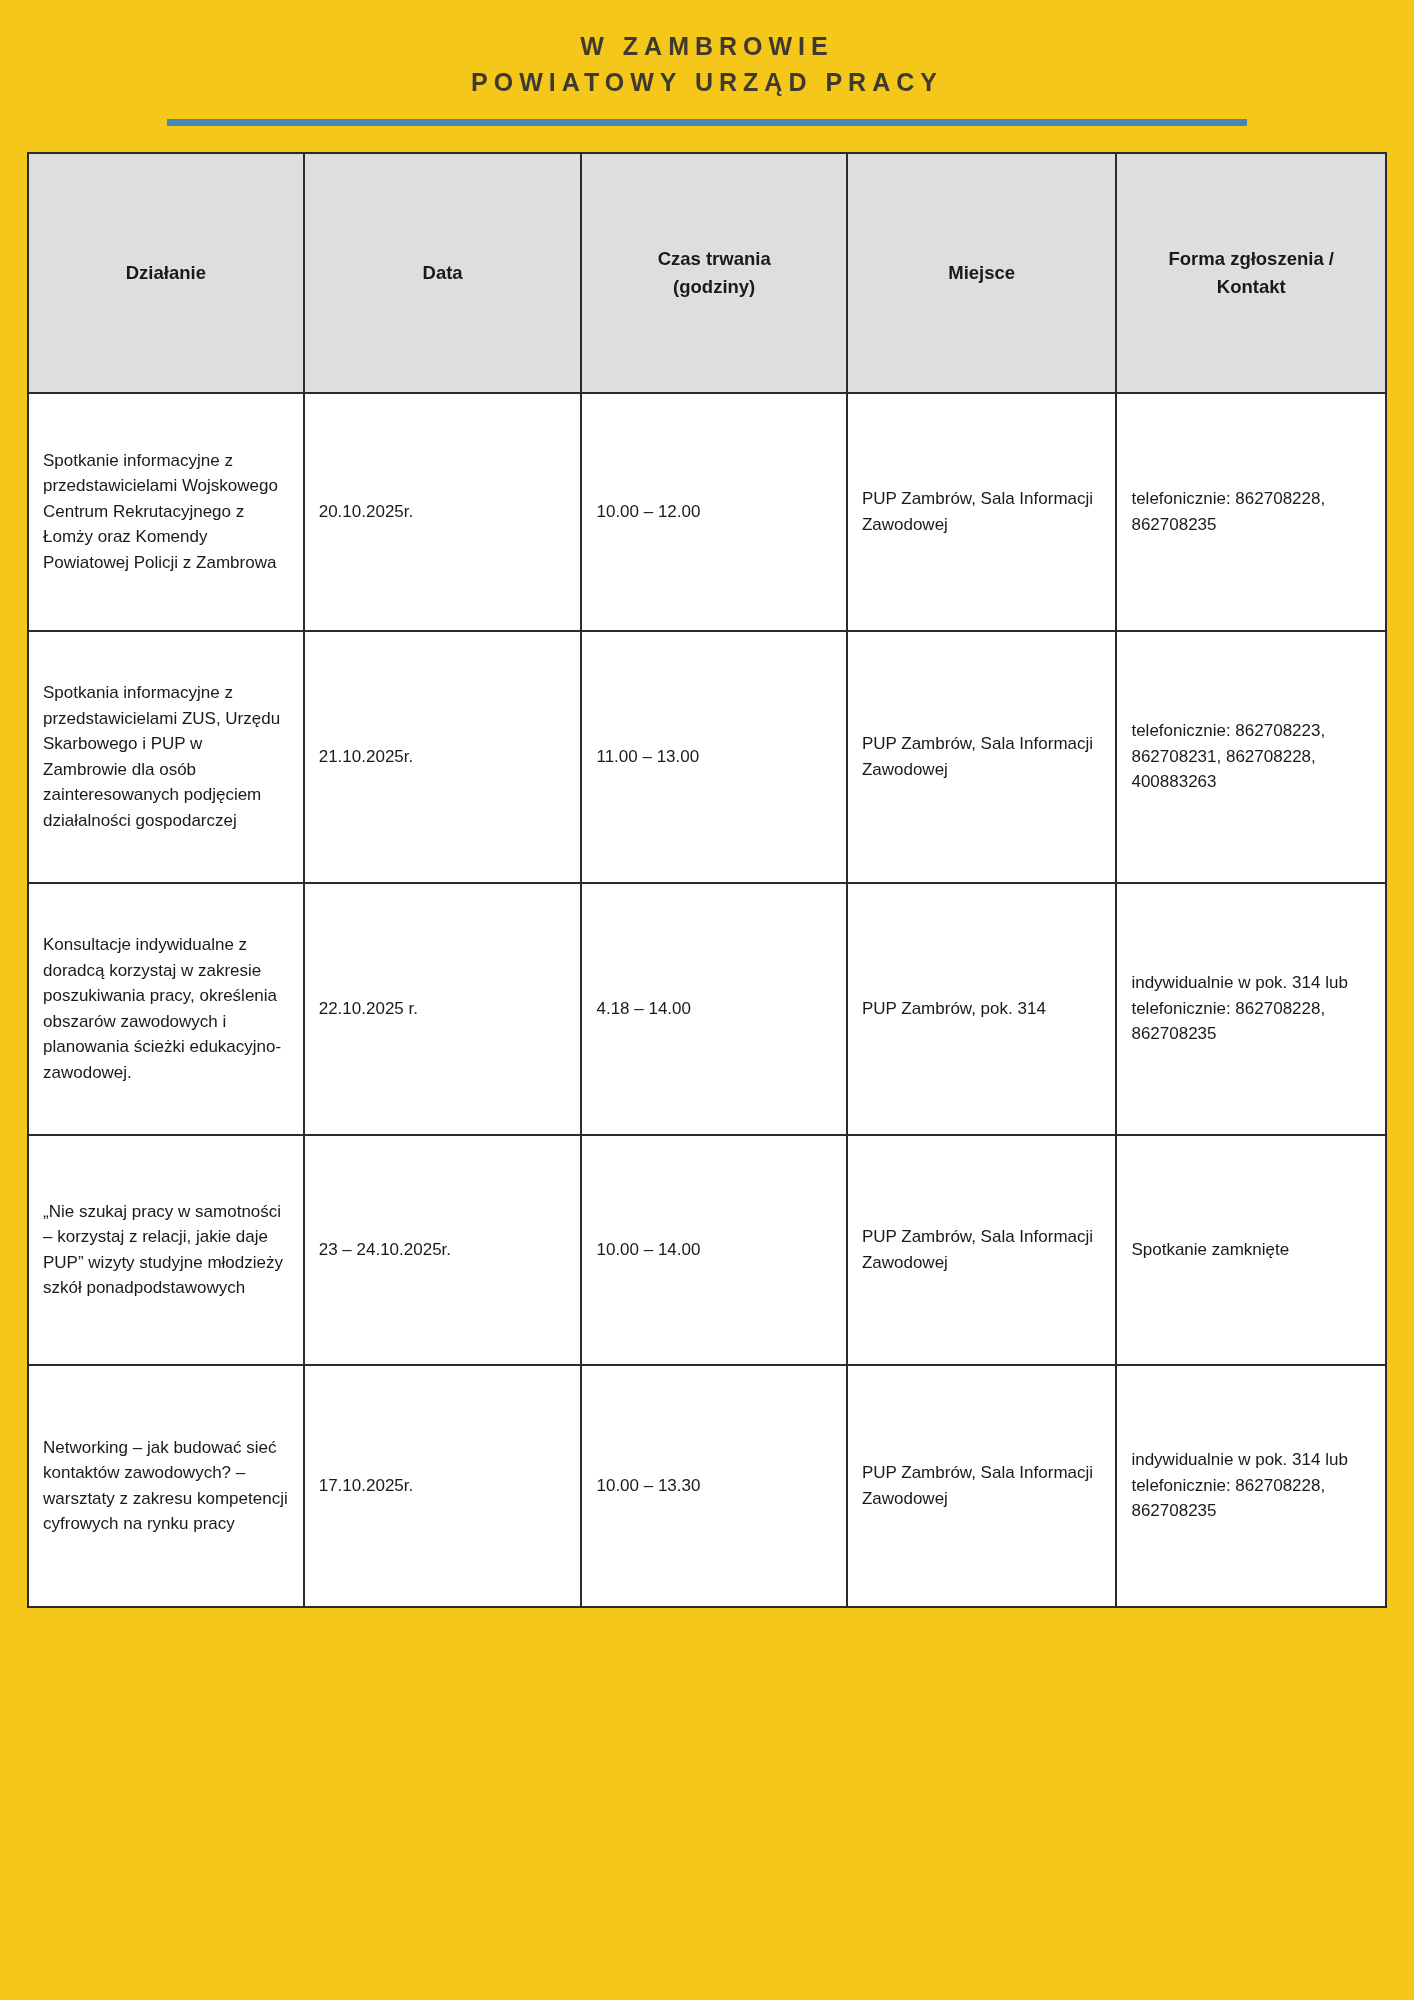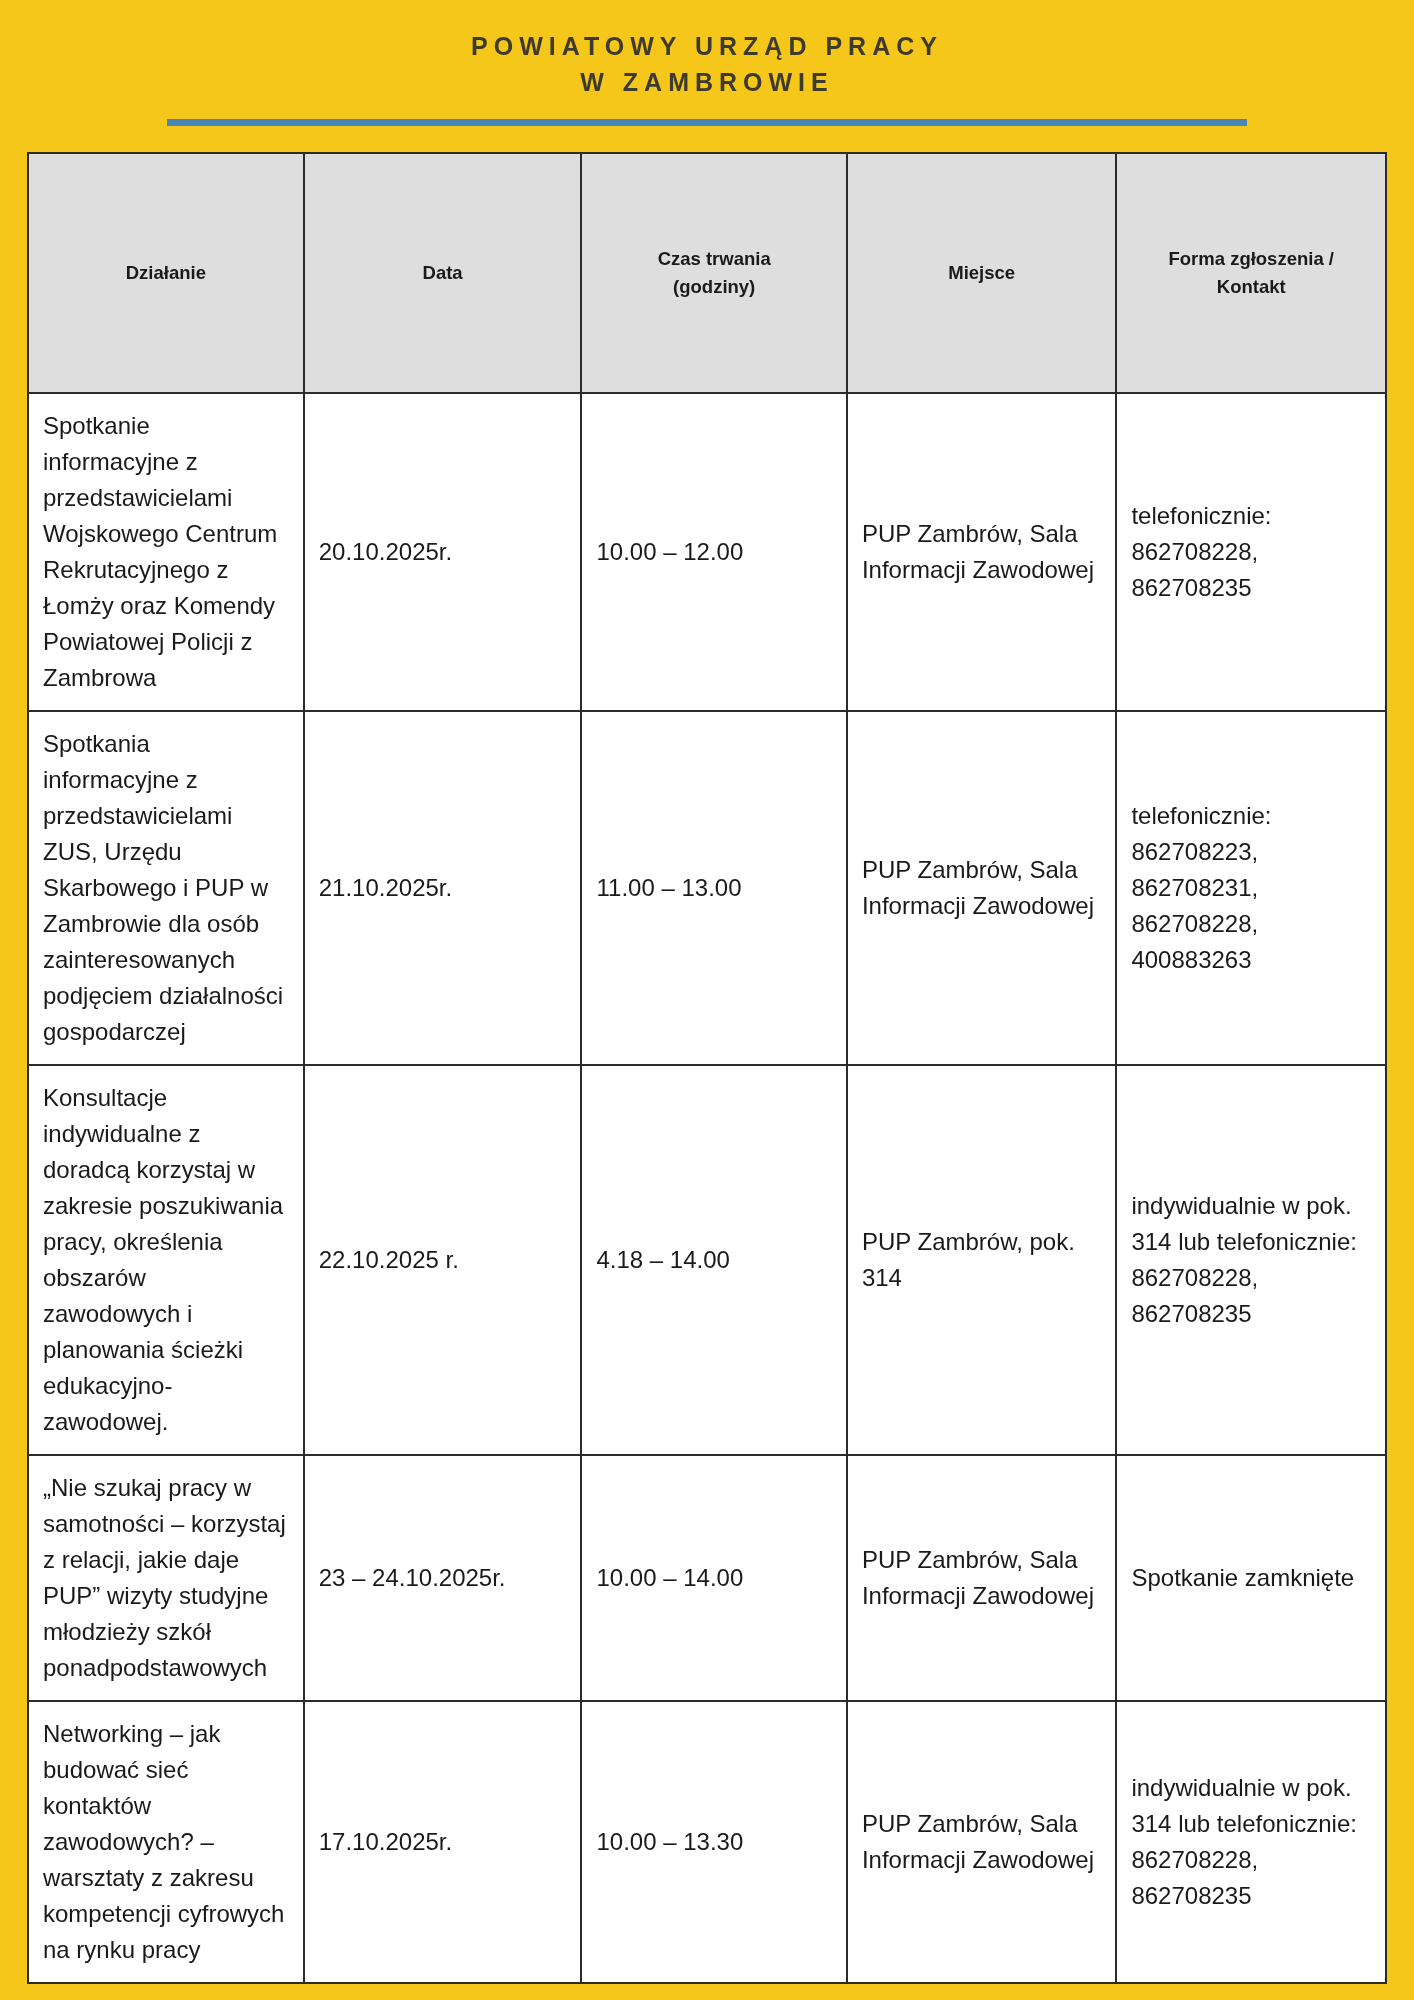--- a/index.html
+++ b/index.html
@@ -48,21 +48,21 @@
     border-collapse: collapse;
     width: 1360px;
     background: #ffffff;
     table-layout: fixed;
   }
   table.schedule th,
   table.schedule td {
     border: 2px solid #2b2b2b;
     vertical-align: middle;
     padding: 14px 14px;
-    font-size: 24px;
+    font-size: 17px;
     line-height: 1.5;
   }
   table.schedule thead th {
     background: #dedede;
     text-align: center;
     font-weight: bold;
     font-size: 18.5px;
     height: 210px;
   }
   col.c1 { width: 268px; }
@@ -93,22 +93,22 @@
   tbody tr.r3 td { height: 222px; }
   tbody tr.r4 td { height: 200px; }
   tbody tr.r5 td { height: 212px; }
 </style>
 </head>
 <body>
 
 <div class="page">
 
   <div class="header">
+    <div class="header-line hl2">W ZAMBROWIE</div>
     <div class="header-line hl1">POWIATOWY URZĄD PRACY</div>
-    <div class="header-line hl2">W ZAMBROWIE</div>
     <div class="divider"></div>
   </div>
 
   <div class="table-wrap">
     <table class="schedule">
       <colgroup>
         <col class="c1">
           <col class="c2">
           <col class="c3">
           <col class="c4">

